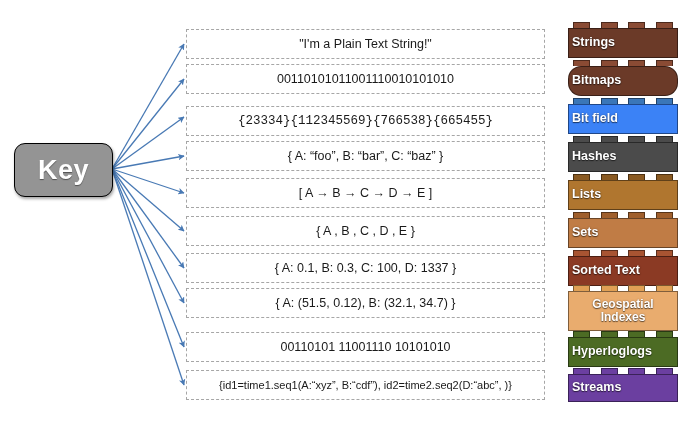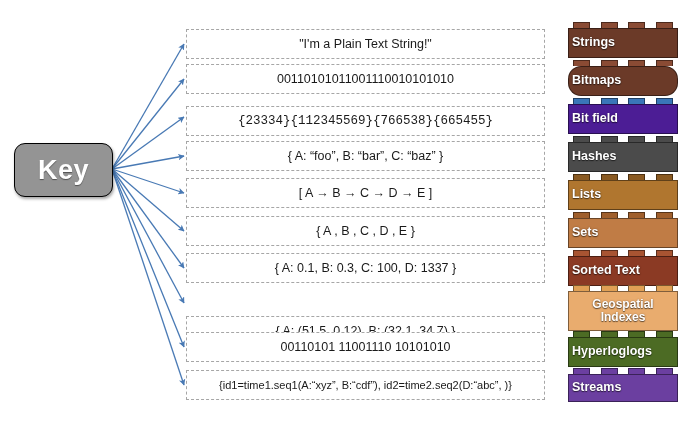--- a/index.html
+++ b/index.html
@@ -155,21 +155,21 @@
       </div>
       <div class="value-box" style="top: 178px; height: 30px;">
         <span>[ A → B → C → D → E ]</span>
       </div>
       <div class="value-box" style="top: 216px; height: 30px;">
         <span>{  A , B , C , D , E  }</span>
       </div>
       <div class="value-box" style="top: 253px; height: 30px;">
         <span>{ A: 0.1, B: 0.3, C: 100, D: 1337 }</span>
       </div>
-      <div class="value-box" style="top: 288px; height: 30px; margin-top: 28px;">
+      <div class="value-box" style="top: 288px; height: 30px;">
         <span>{ A: (51.5, 0.12), B: (32.1, 34.7)  }</span>
       </div>
       <div class="value-box" style="top: 332px; height: 30px;">
         <span>00110101 11001110 10101010</span>
       </div>
       <div class="value-box small" style="top: 370px; height: 30px;">
         <span>{id1=time1.seq1(A:“xyz”, B:“cdf”), id2=time2.seq2(D:“abc”, )}</span>
       </div>
     </div>
   <div id="bricks-layer">
@@ -190,21 +190,21 @@
       </div>
       <div class="brick" style="top: 66px; height: 30px; background: rgb(107, 58, 40); border-radius: 13px;">
         <span class="brick-label">Bitmaps</span>
       </div>
       <div class="studs" style="top: 98px;">
         <i style="background: rgb(58, 118, 184);"></i>
         <i style="background: rgb(58, 118, 184);"></i>
         <i style="background: rgb(58, 118, 184);"></i>
         <i style="background: rgb(58, 118, 184);"></i>
       </div>
-      <div class="brick" style="top: 104px; height: 30px; background: #4c1d95;">
+      <div class="brick" style="top: 104px; height: 30px; background: #3b82f6;">
         <span class="brick-label">Bit field</span>
       </div>
       <div class="studs" style="top: 136px;">
         <i style="background: rgb(75, 75, 75);"></i>
         <i style="background: rgb(75, 75, 75);"></i>
         <i style="background: rgb(75, 75, 75);"></i>
         <i style="background: rgb(75, 75, 75);"></i>
       </div>
       <div class="brick" style="top: 142px; height: 30px; background: rgb(75, 75, 75);">
         <span class="brick-label">Hashes</span>

